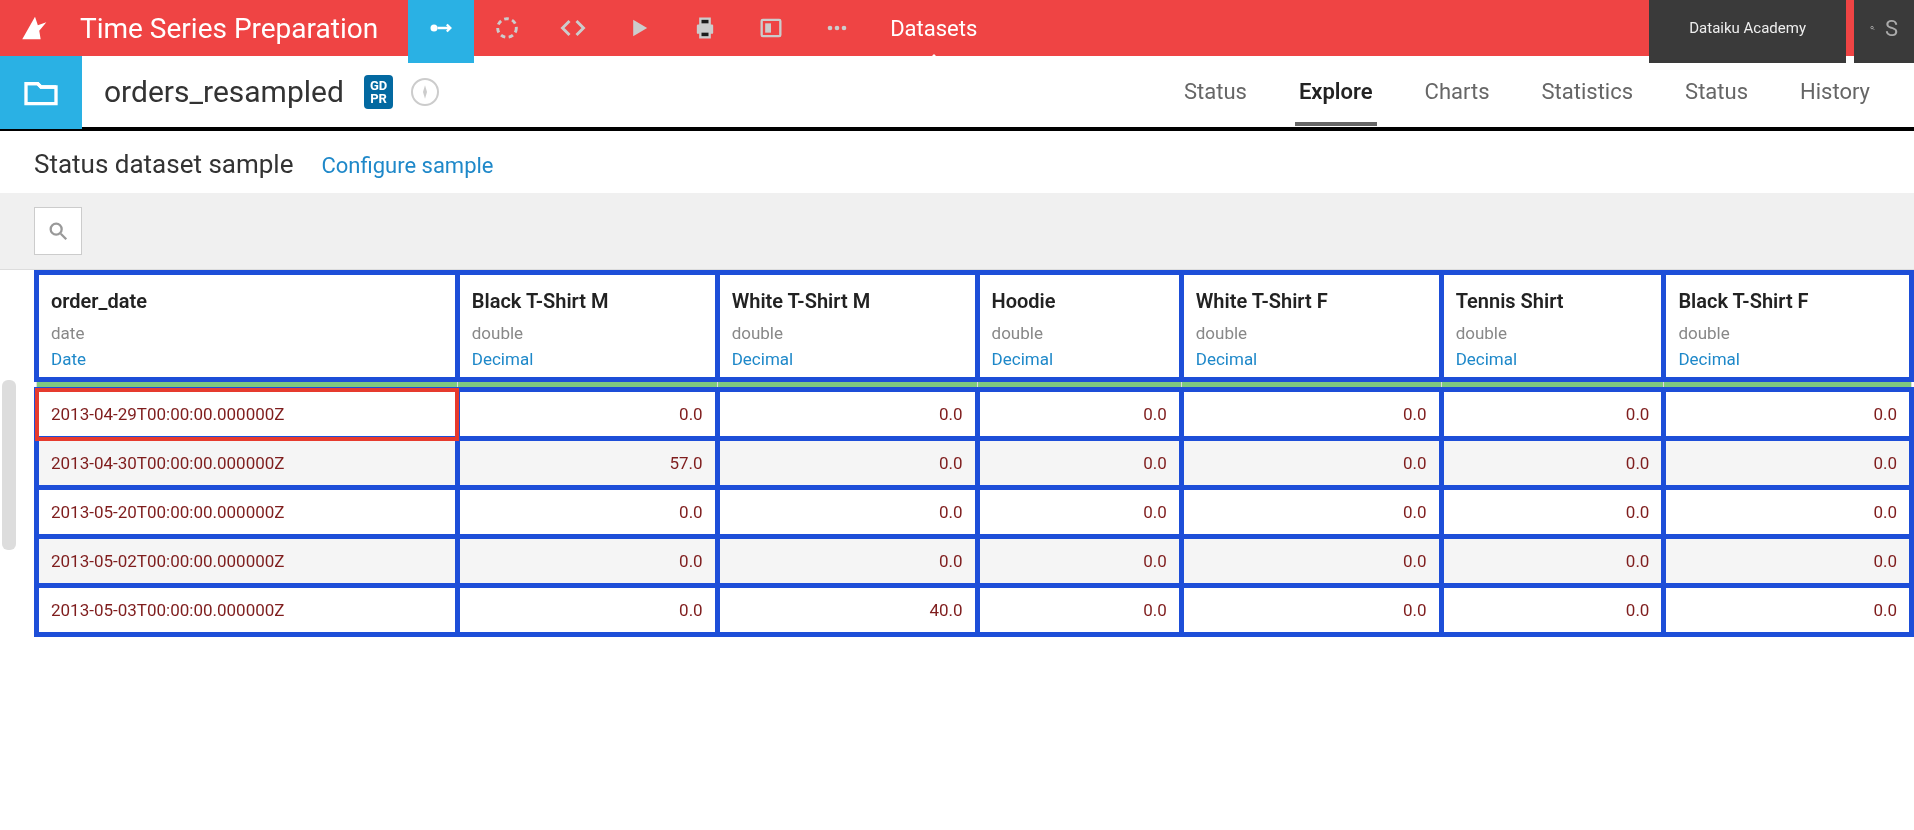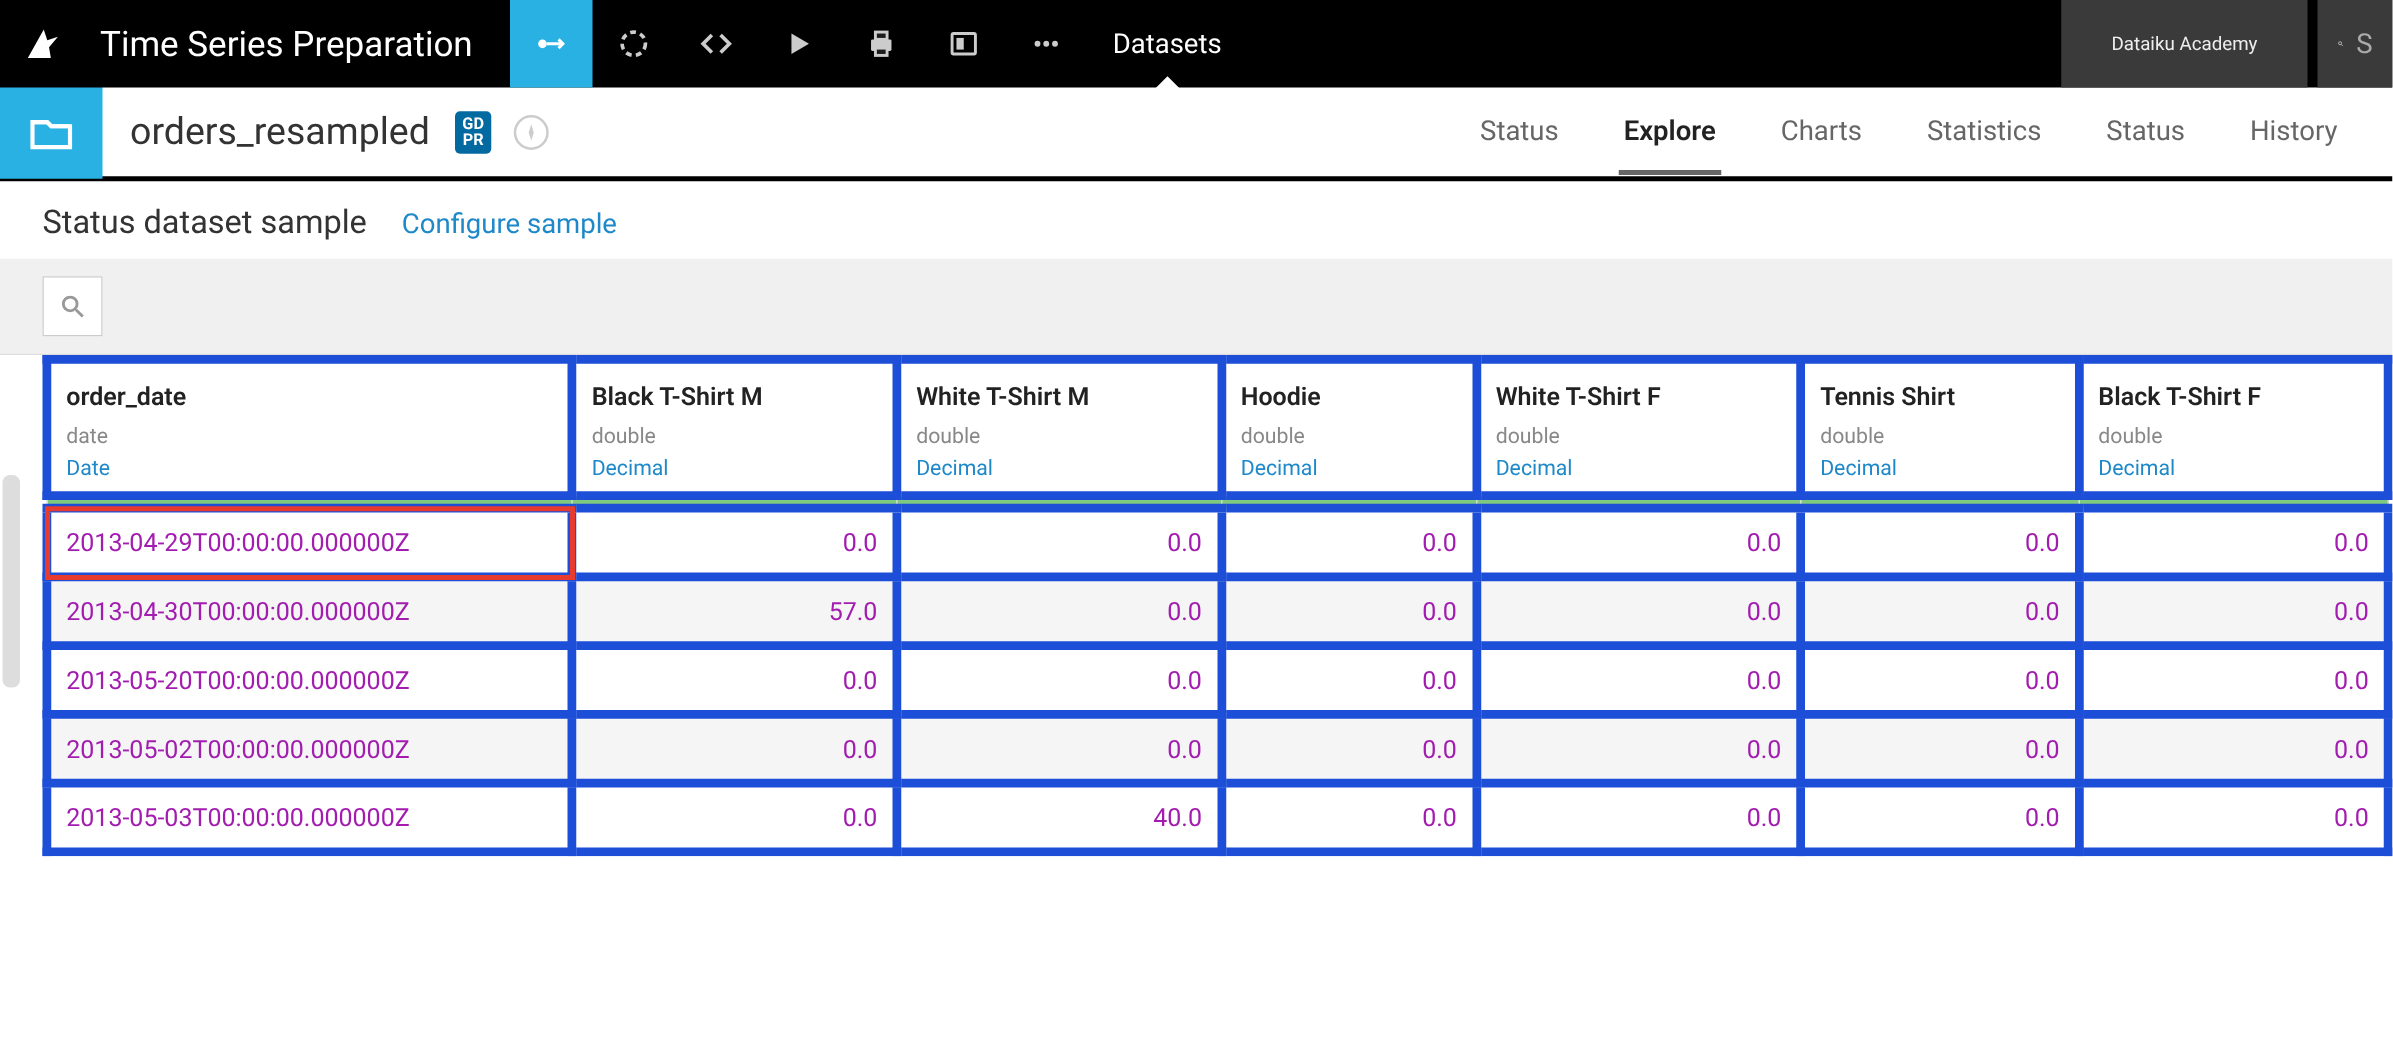--- a/index.html
+++ b/index.html
@@ -1,19 +1,19 @@
 <!DOCTYPE html>
 <html><head>
 <meta charset="utf-8">
 <style>
   * { margin: 0; padding: 0; box-sizing: border-box; }
   body { font-family: -apple-system, BlinkMacSystemFont, "Segoe UI", Roboto, sans-serif; background: #fff; color: #222; font-size: 16px; }
 
   
-  .topbar { display: flex; align-items: center; background: #000000; height: 70px; color: #fff; position: relative; }
+  .topbar { display: flex; align-items: center; background: #ef4444; height: 56px; color: #fff; position: relative; }
   .topbar .logo { width: 70px; height: 70px; display: flex; align-items: center; justify-content: center; }
   .topbar .project-title { font-size: 28px; font-weight: 400; margin-left: 10px; margin-right: 30px; white-space: nowrap; }
   .topbar .icon-btn { width: 66px; height: 70px; display: flex; align-items: center; justify-content: center; cursor: pointer; }
   .topbar .icon-btn.active { background: #2ab1e4; }
   .topbar .icon-svg { width: 28px; height: 28px; fill: #ccc; }
   .topbar .icon-btn.active .icon-svg { fill: #fff; }
   .topbar .nav-label { font-size: 22px; color: #fff; padding: 0 20px; position: relative; }
   .topbar .nav-label::after { content: ""; position: absolute; bottom: -23px; left: 50%; transform: translateX(-50%); width: 0; height: 0; border-left: 10px solid transparent; border-right: 10px solid transparent; border-bottom: 10px solid #fff; }
   .topbar .spacer { flex: 1; }
   .topbar .academy { background: #3a3a3a; height: 70px; display: flex; align-items: center; padding: 0 40px; font-size: 15px; color: #eee; }
@@ -38,27 +38,27 @@
   .sample-info .stats { margin-top: 12px; font-size: 18px; color: #888; }
   .sample-info .stats b { color: #555; }
 
   
   .filter-area { background: #f0f0f0; padding: 14px 34px; border-bottom: 1px solid #ddd; margin-top: 6px; }
   .filter-btn { width: 48px; height: 48px; border: 1px solid #ccc; background: #fff; display: flex; align-items: center; justify-content: center; color: #999; cursor: pointer; }
 
   
   .table-wrap { padding: 0 0 0 34px; position: relative; }
   table { width: 100%; border-collapse: collapse; table-layout: fixed; }
-  th, td { border: 7px solid #1d4ed8; text-align: left; vertical-align: top; }
+  th, td { border: 5px solid #1d4ed8; text-align: left; vertical-align: top; }
   th { background: #fff; padding: 14px 12px 8px 12px; font-weight: 400; }
   th .col-name { font-size: 20px; font-weight: 600; color: #222; margin-bottom: 10px; }
   th .col-type { font-size: 17px; color: #888; margin-bottom: 6px; }
   th .col-meaning { font-size: 17px; color: #1e88c9; }
   .green-bar td { height: 10px; background: #7fc97f; border-left: 1px solid #ddd; border-right: 1px solid #ddd; padding: 0; }
-  tbody tr.data-row td { padding: 12px 12px; font-size: 20px; color: #a21caf; }
+  tbody tr.data-row td { padding: 12px 12px; font-size: 17px; color: #7f1d1d; }
   tbody tr.data-row:nth-child(odd) { background: #fff; }
   tbody tr.data-row.alt { background: #f5f5f5; }
   .num { text-align: right; }
   .highlight-cell { outline: 4px solid #e63b2e; outline-offset: -2px; }
 
   .left-scroll-handle { position: absolute; left: 2px; top: 380px; width: 14px; height: 170px; background: #ddd; border-radius: 6px; }
 
 </style>
 </head>
 <body>

